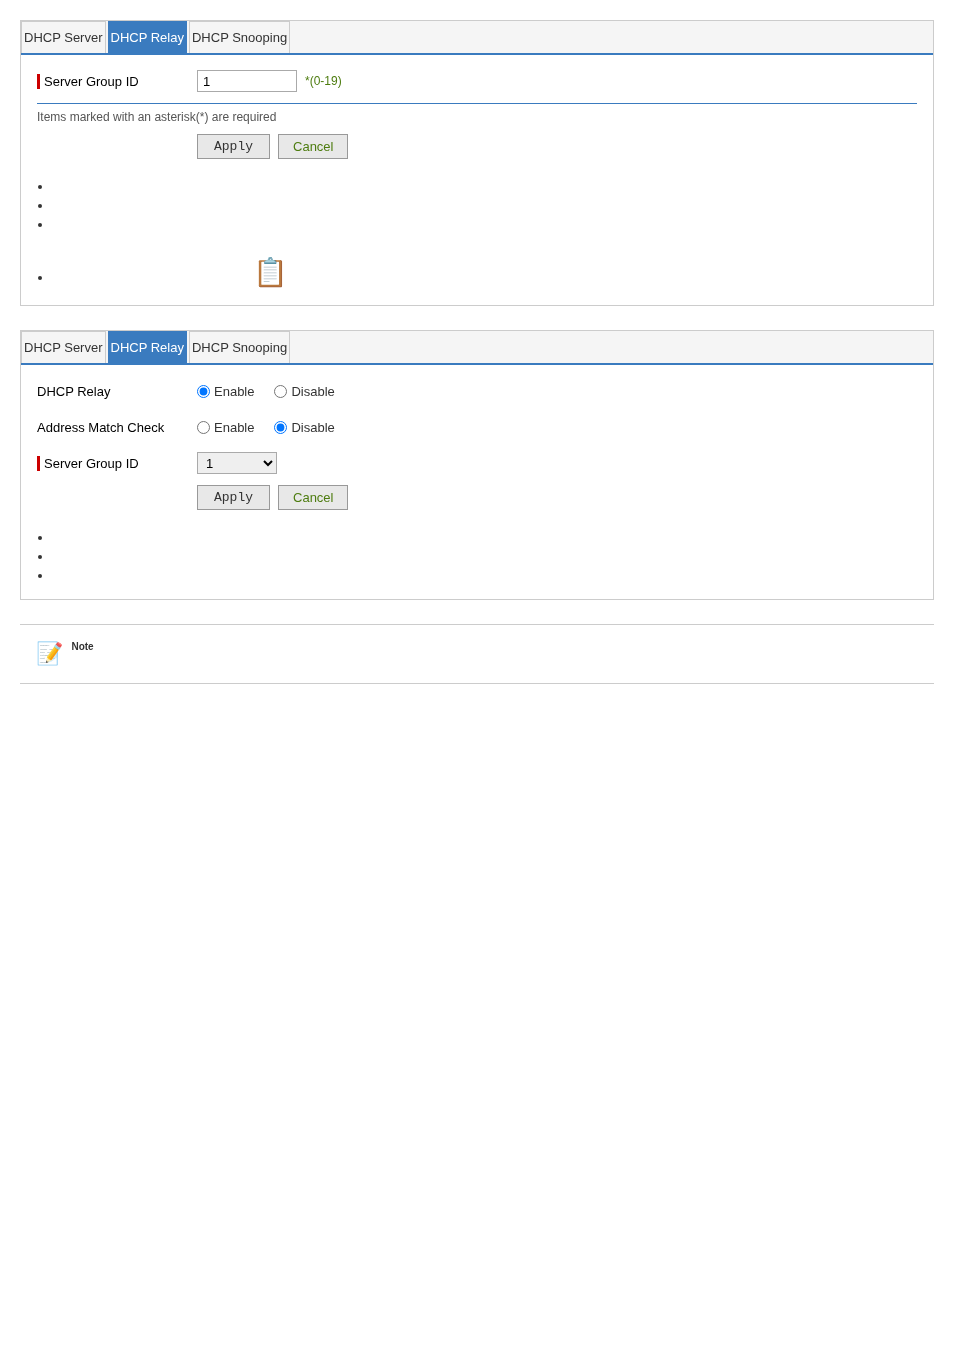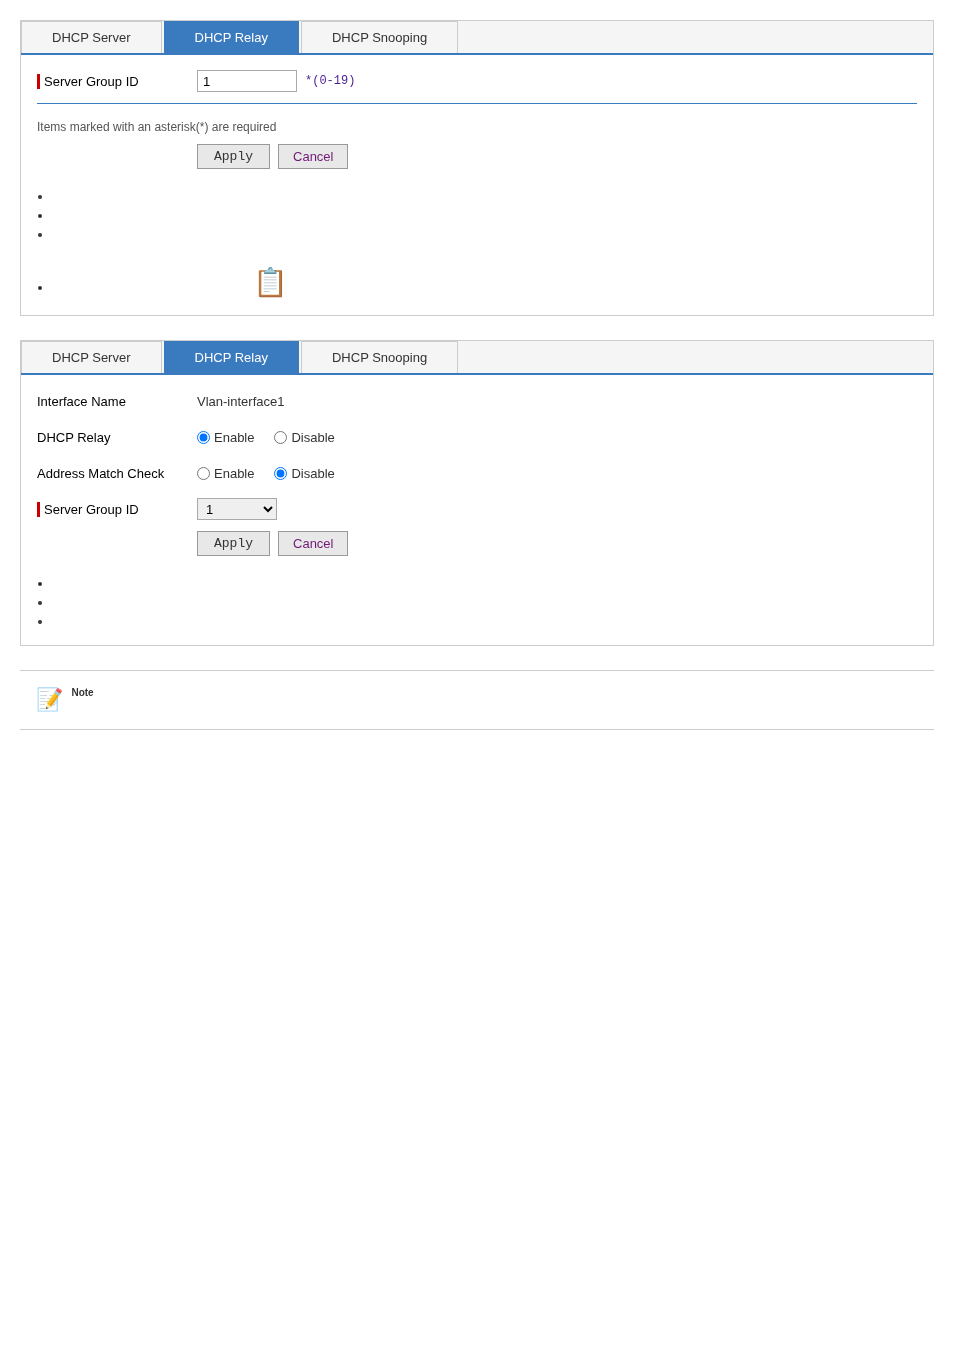--- a/index.html
+++ b/index.html
@@ -17,21 +17,21 @@
       background: #fff;
     }
 
     .tab-bar {
       display: flex;
       border-bottom: 2px solid #3a7bbf;
       background: #f5f5f5;
     }
 
     .tab {
-      padding: 8px 30px;
+      padding: 8px 2px;
       font-size: 13px;
       cursor: pointer;
       border: 1px solid #ccc;
       border-bottom: none;
       margin-right: 2px;
       background: #f5f5f5;
       color: #333;
     }
 
     .tab.active {
@@ -66,31 +66,30 @@
     .form-input {
       border: 1px solid #aaa;
       padding: 2px 5px;
       font-size: 13px;
       width: 100px;
       height: 22px;
     }
 
     .form-hint {
       margin-left: 8px;
-      color: #4c1d95;
+      color: #4d7c0f;
       font-size: 12px;
-      font-family: Liberation Mono, monospace;
     }
 
     .required-note {
       font-size: 12px;
       color: #555;
       margin: 6px 0 10px 0;
       border-top: 1px solid #3a7bbf;
-      padding-top: 16px;
+      padding-top: 6px;
     }
 
     .button-row {
       display: flex;
       align-items: center;
       margin-top: 8px;
       margin-left: 160px;
     }
 
     .btn-apply {
@@ -103,21 +102,21 @@
       color: #333;
       font-family: Liberation Mono, monospace;
     }
 
     .btn-cancel {
       background: #e8e8e8;
       border: 1px solid #999;
       padding: 4px 14px;
       font-size: 13px;
       cursor: pointer;
-      color: #701a75;
+      color: #4d7c0f;
     }
 
     .bullet-list {
       padding: 8px 16px 12px 32px;
     }
 
     .bullet-list li {
       margin-bottom: 4px;
       font-size: 13px;
       list-style: disc;
@@ -233,24 +232,20 @@
 
 <div class="section-panel">
   <div class="tab-bar">
     <div class="tab">DHCP Server</div>
     <div class="tab active">DHCP Relay</div>
     <div class="tab">DHCP Snooping</div>
   </div>
 
   <div class="form-area">
     <div class="form-row">
-      <div class="form-label">Interface Name</div>
-      <span class="interface-value">Vlan-interface1</span>
-    </div>
-    <div class="form-row">
       <div class="form-label">DHCP Relay</div>
       <div class="radio-group">
         <label>
           <input type="radio" name="dhcp_relay" value="enable" checked="" style="">
           <span>Enable</span>
         </label>
         <label>
           <input type="radio" name="dhcp_relay" value="disable" style="">
           <span>Disable</span>
         </label>

